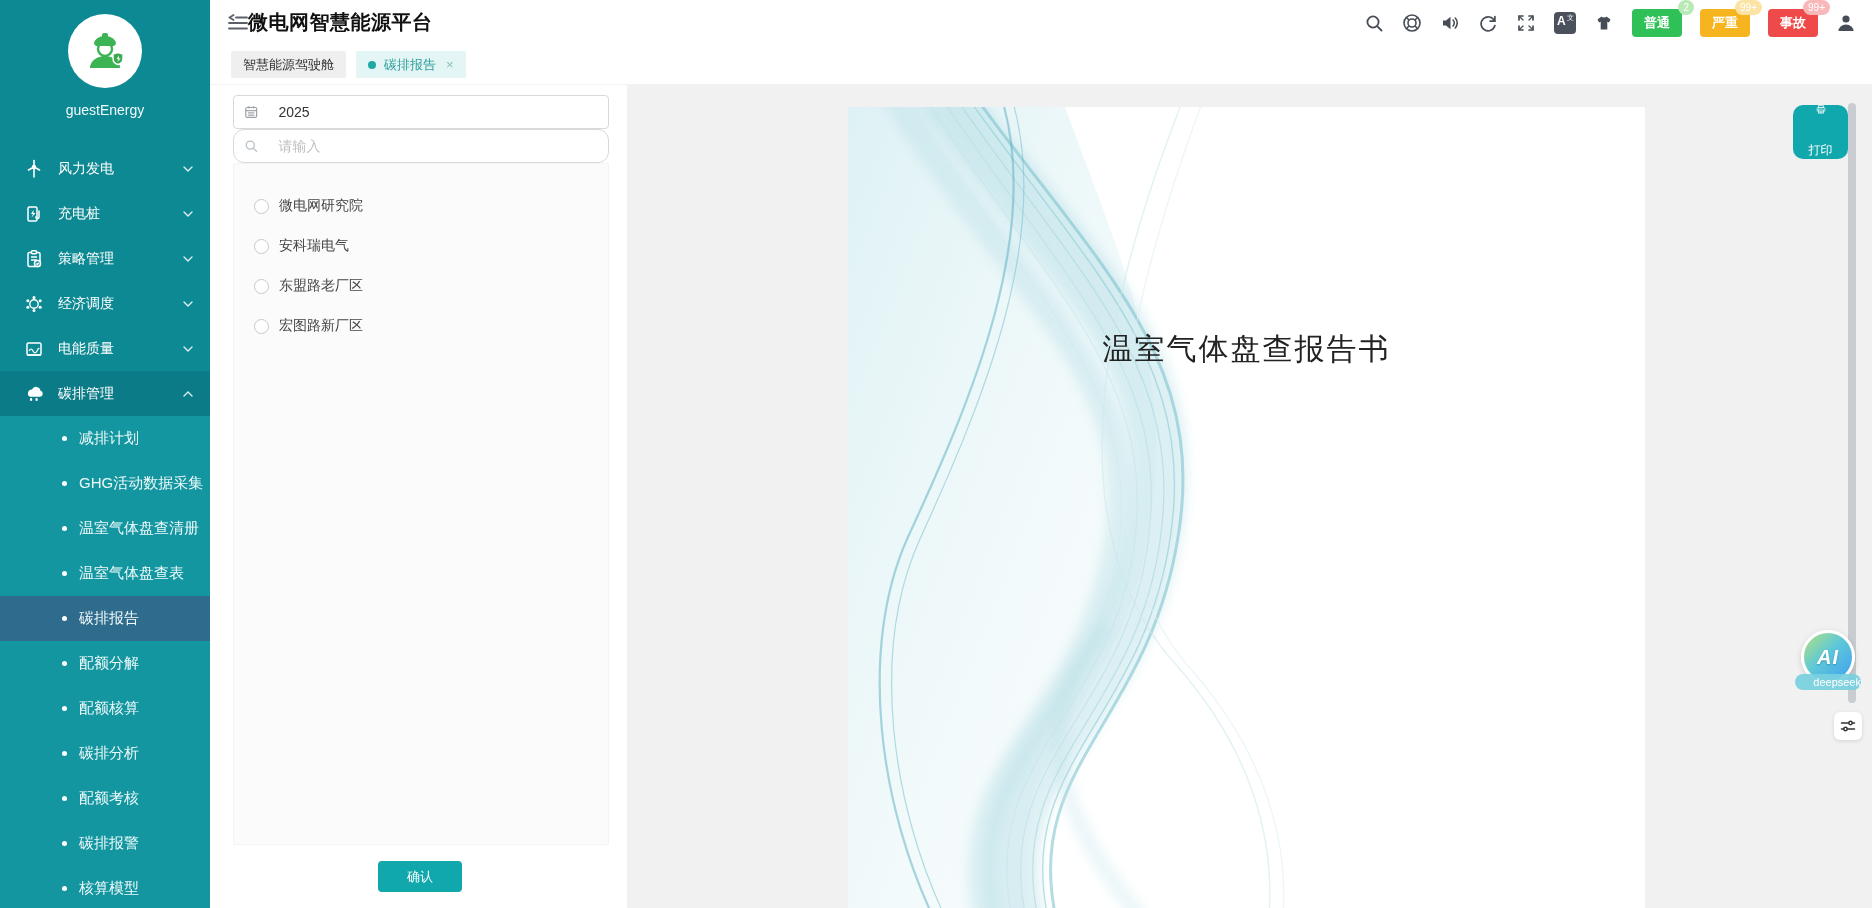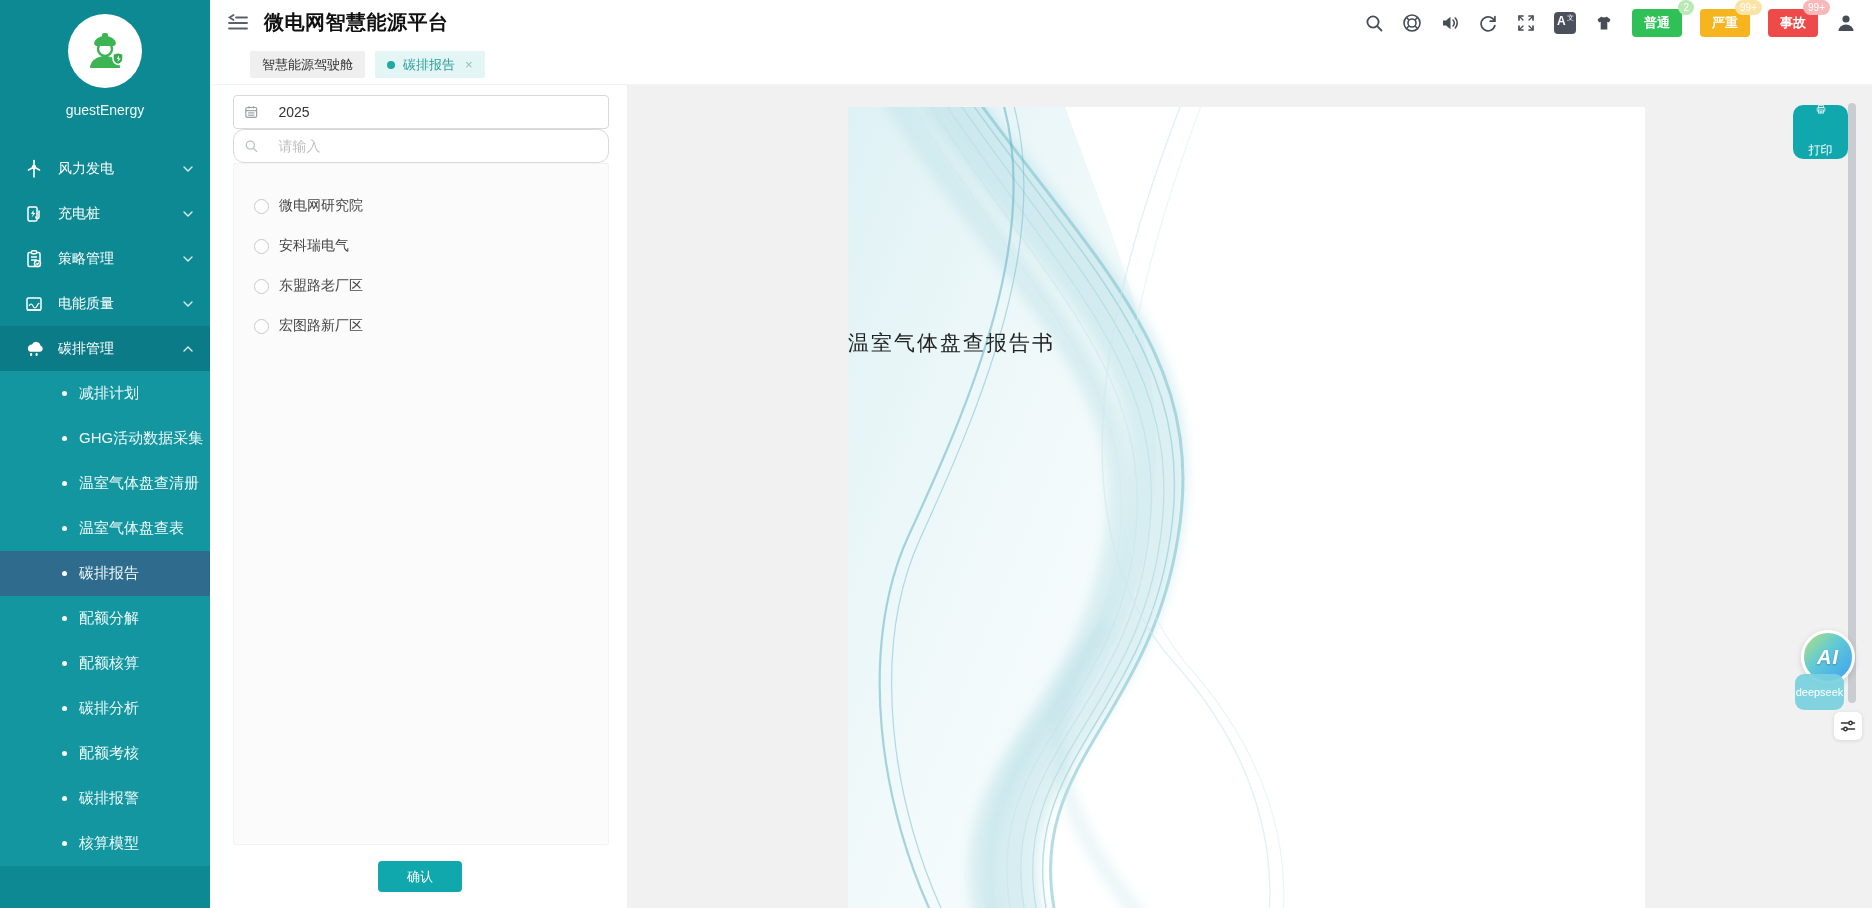--- a/index.html
+++ b/index.html
@@ -17,34 +17,34 @@
   .nav-item .chev { margin-left:auto; opacity:.85; }
   .nav-item.expanded { background:#0b7b87; }
   .submenu { background:#1496a1; }
   .sub-item { height:45px; display:flex; align-items:center; padding-left:62px; font-size:15px; color:#eefafa; cursor:pointer; }
   .sub-item .bullet { width:5px; height:5px; border-radius:50%; background:#fff; margin-right:12px; }
   .sub-item.active { background:#2f6b8c; }
 
   
   .header { position:absolute; left:210px; top:0; width:1662px; height:45px; background:#fff; display:flex; align-items:center; }
   .hamburger { margin-left:18px; cursor:pointer; display:flex; }
-  .app-title { font-size:20px; font-weight:bold; color:#111; margin-left:16px; letter-spacing:.5px; }
+  .app-title { font-size:20px; font-weight:bold; color:#111; margin-left:0; letter-spacing:.5px; }
   .header-right { margin-left:auto; display:flex; align-items:center; gap:18px; padding-right:16px; }
   .hicon { width:20px; height:20px; display:block; cursor:pointer; }
   .translate-box { width:22px; height:22px; background:#4a505c; border-radius:4px; color:#fff; position:relative; cursor:pointer; }
   .translate-box .big { position:absolute; left:3px; top:3px; font-size:12px; font-weight:bold; line-height:1; }
   .translate-box .small { position:absolute; right:2px; top:2px; font-size:7px; line-height:1; }
   .alarm-pill { position:relative; border-radius:4px; color:#fff; font-size:13px; font-weight:bold; padding:5px 12px; cursor:pointer; }
   .alarm-pill .sup { position:absolute; top:-9px; right:-12px; font-size:10px; color:#fff; padding:2px 5px; border-radius:9px; font-weight:normal; }
   .pill-green { background:#2fc158; } .pill-green .sup { background:#b9e9b4; }
   .pill-yellow { background:#f6b51e; } .pill-yellow .sup { background:#fbe3a3; }
   .pill-red { background:#ef4a4a; } .pill-red .sup { background:#f8b8ba; }
 
   
-  .tabstrip { position:absolute; left:210px; top:45px; width:1662px; height:40px; background:#fff; display:flex; align-items:center; gap:10px; padding-left:40px; border-bottom:1px solid #f3f3f3; }
+  .tabstrip { position:absolute; left:210px; top:45px; width:1662px; height:40px; background:#fff; display:flex; align-items:center; gap:10px; padding-left:21px; border-bottom:1px solid #f3f3f3; }
   .tab { height:27px; display:flex; align-items:center; padding:0 12px; font-size:13px; border-radius:2px; cursor:pointer; }
   .tab.plain { background:#efefef; color:#333; }
   .tab.active { background:#e3f5f4; color:#2d9e9b; }
   .tab .dot { width:8px; height:8px; border-radius:50%; background:#21a8a4; margin-right:8px; }
   .tab .close { margin-left:10px; color:#8fbcbc; font-size:13px; cursor:pointer; }
 
   
   .filter-col { position:absolute; left:210px; top:85px; width:417px; height:823px; background:#fff; }
   .finput { position:absolute; left:23px; width:376px; height:29px; border:1px solid #d9d9d9; border-radius:4px; background:#fff; display:flex; align-items:center; padding:16px 10px; gap:20px; }
   .finput.year { top:10px; }
@@ -54,33 +54,33 @@
   .list-panel { position:absolute; left:23px; top:78px; width:376px; height:682px; background:#fbfbfb; border:1px solid #f3f3f3; border-radius:2px; padding-top:22px; }
   .radio-row { display:flex; align-items:center; height:40px; padding-left:20px; cursor:pointer; }
   .radio-circle { width:15px; height:15px; border-radius:50%; border:1px solid #c9c9c9; background:#fff; margin-right:10px; }
   .radio-label { font-size:14px; color:#444; }
   .confirm-btn { position:absolute; left:168px; top:776px; width:84px; height:31px; background:#10a7ad; color:#fff; font-size:13px; border:none; border-radius:4px; cursor:pointer; font-family:inherit; }
 
   
   .doc-area { position:absolute; left:627px; top:85px; width:1245px; height:823px; background:#f1f1f2; }
   .page { position:absolute; left:221px; top:22px; width:797px; height:801px; background:#fff; overflow:hidden; }
   .wave { position:absolute; left:0; top:0; }
-  .doc-title { position:absolute; left:0; top:222px; width:100%; text-align:left; font-size:21px; font-weight:500; color:#222; letter-spacing:2px; }
+  .doc-title { position:absolute; left:0; top:222px; width:100%; text-align:center; font-size:30px; font-weight:500; color:#222; letter-spacing:2px; }
   .doc-fields { position:absolute; left:188px; top:400px; }
   .doc-field { font-size:19px; color:#333; height:43px; display:flex; align-items:center; }
   .doc-field .val { margin-left:16px; }
 
   
   .print-btn { position:absolute; left:1793px; top:105px; width:55px; height:54px; background:#10a7ad; border-radius:10px; color:#fff; display:flex; flex-direction:column; align-items:center; justify-content:center; gap:2px; cursor:pointer; }
   .print-btn span { font-size:12px;margin-top:26px; }
   .scrollbar-thumb { position:absolute; left:1848px; top:103px; width:8px; height:600px; background:#c9ccd0; border-radius:4px; }
   .ai-widget { position:absolute; left:1799px; top:630px; width:58px; cursor:pointer; }
   .ai-circle { position:relative; width:54px; height:54px; margin:0 auto; border-radius:50%; border:3px solid #fff; background:linear-gradient(135deg,#b5e07c 0%,#5fc9d8 45%,#3f9ff0 100%); display:flex; align-items:center; justify-content:center; box-shadow:0 2px 6px rgba(0,0,0,.15); }
   .ai-circle b { color:#fff; font-style:italic; font-size:20px; letter-spacing:1px; text-shadow:0 1px 2px rgba(0,60,90,.35); }
-  .ai-pill { position:relative; margin-top:-10px; background:rgba(120,208,222,.92); border-radius:9px; text-align:center; color:#fff; font-size:11px; padding:12px 0; width:49px; margin-left:-4px; }
+  .ai-pill { position:relative; margin-top:-10px; background:rgba(120,208,222,.92); border-radius:9px; text-align:right; color:#fff; font-size:11px; padding:2px 0; width:66px; margin-left:-4px; }
   .adjust-tile { position:absolute; left:1834px; top:712px; width:28px; height:28px; background:#fff; border-radius:6px; box-shadow:0 1px 4px rgba(0,0,0,.12); display:flex; align-items:center; justify-content:center; cursor:pointer; }
 </style>
 </head>
 <body>
 
 <div class="stage">
 
   <div class="sidebar">
     <div class="avatar-wrap">
       <div class="avatar">
@@ -124,20 +124,35 @@
       <div class="nav-item">
         <svg class="nicon" viewBox="0 0 20 20" fill="none" stroke="#fff" stroke-width="1.5">
           <rect x="4" y="3.5" width="12" height="14" rx="1.5"></rect>
             <rect x="7.5" y="1.8" width="5" height="3" rx="1" fill="#0d8994"></rect>
           <line x1="7" y1="8" x2="13" y2="8"></line>
             <line x1="7" y1="11" x2="13" y2="11"></line>
             <circle cx="13.5" cy="14.5" r="3" fill="#0d8994"></circle>
             <path d="M12.3 14.5 l1 1 1.6-1.8"></path>
         </svg>
         <span>策略管理</span>
+        <svg class="chev" width="12" height="12" viewBox="0 0 12 12">
+            <path d="M2 4 l4 4 4-4" fill="none" stroke="#fff" stroke-width="1.4" stroke-linecap="round"></path>
+          </svg>
+      </div>
+      <div class="nav-item">
+        <svg class="nicon" viewBox="0 0 20 20" fill="none" stroke="#fff" stroke-width="1.4">
+          <circle cx="10" cy="10" r="4.2"></circle>
+            <circle cx="10" cy="3.5" r="1.5" fill="#fff" stroke="none"></circle>
+            <circle cx="10" cy="16.5" r="1.5" fill="#fff" stroke="none"></circle>
+          <circle cx="3.8" cy="6.8" r="1.5" fill="#fff" stroke="none"></circle>
+            <circle cx="16.2" cy="6.8" r="1.5" fill="#fff" stroke="none"></circle>
+          <circle cx="3.8" cy="13.2" r="1.5" fill="#fff" stroke="none"></circle>
+            <circle cx="16.2" cy="13.2" r="1.5" fill="#fff" stroke="none"></circle>
+        </svg>
+        <span>经济调度</span>
         <svg class="chev" width="12" height="12" viewBox="0 0 12 12">
             <path d="M2 4 l4 4 4-4" fill="none" stroke="#fff" stroke-width="1.4" stroke-linecap="round"></path>
           </svg>
       </div>
       <div class="nav-item">
         <svg class="nicon" viewBox="0 0 20 20" fill="none" stroke="#fff" stroke-width="1.5">
           <rect x="3" y="4" width="14" height="12" rx="1.5"></rect>
             <path d="M5 12 q2 -4 4 0 t4 0 t2 -2" stroke-width="1.2"></path>
           <line x1="3" y1="16" x2="17" y2="16"></line>
         </svg>

